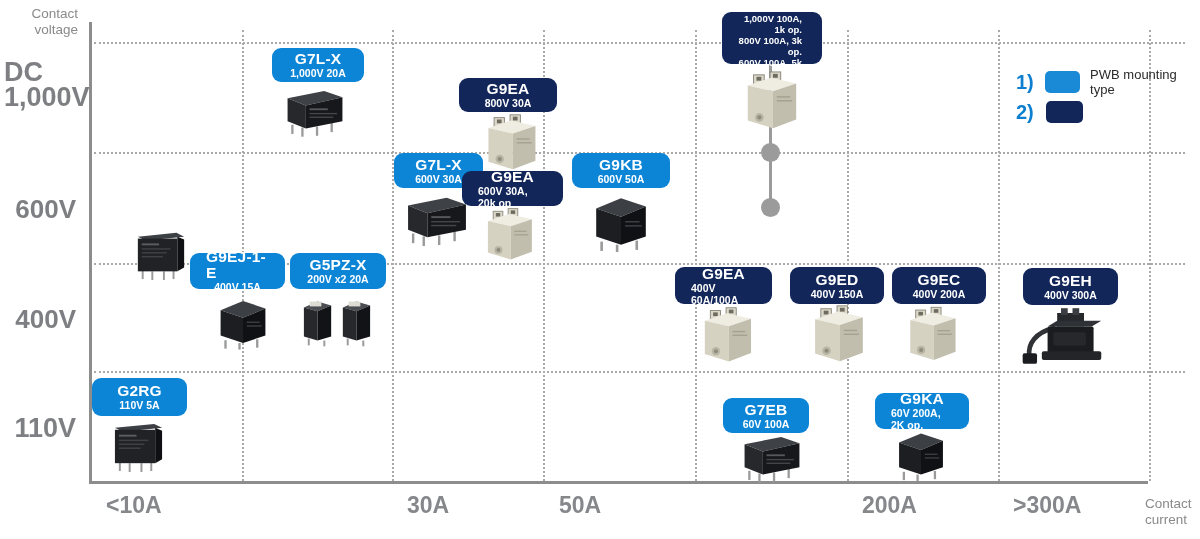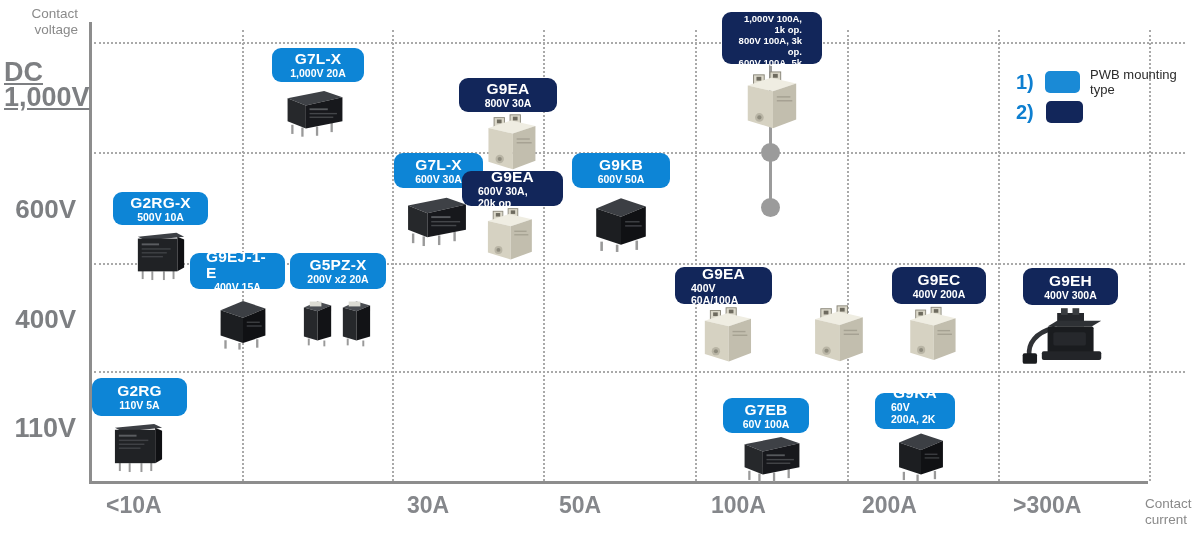--- a/index.html
+++ b/index.html
@@ -10,21 +10,21 @@
   
   .hgrid{position:absolute;height:0;border-top:2px dotted #a9a9a9;}
   .vgrid{position:absolute;width:0;border-left:2px dotted #a9a9a9;}
   .yaxis{position:absolute;left:89px;top:22px;width:3px;height:462px;background:#8d8d8d;}
   .xaxis{position:absolute;left:89px;top:481px;width:1059px;height:3px;background:#8d8d8d;}
   
   .axis-title{position:absolute;color:#8a8a8a;font-size:13.5px;line-height:16px;}
   .axis-title.yt{left:0;top:6px;width:78px;text-align:right;}
   .axis-title.xt{left:1145px;top:496px;width:60px;text-align:left;}
   .ytick{position:absolute;color:#7d7f82;font-weight:bold;text-align:right;}
-  .ytick.dc{left:4px;top:60px;width:86px;font-size:27px;line-height:25px;text-align:left;text-decoration:underline;}
+  .ytick.dc{left:4px;top:60px;width:86px;font-size:27px;line-height:25px;text-align:left;}
   .ytick.v600{left:0;top:194px;width:76px;font-size:26px;}
   .ytick.v400{left:0;top:304px;width:76px;font-size:26px;}
   .ytick.v110{left:0;top:413px;width:76px;font-size:27px;}
   .xtick{position:absolute;top:492px;width:120px;text-align:left;color:#85878b;font-weight:bold;font-size:23px;}
   
   .pill{position:absolute;border-radius:9px;color:#fff;display:flex;flex-direction:column;
         justify-content:center;align-items:center;z-index:5;box-sizing:border-box;padding:2px 16px;}
   .pill.pwb{background:#0d85d6;}
   .pill.screw{background:#12265a;}
   .pname{font-weight:bold;font-size:15.5px;line-height:16px;letter-spacing:.2px;}
@@ -71,21 +71,20 @@
   <div class="axis-title xt">Contact current</div>
 
   <div class="ytick dc"><span>DC</span> <span>1,000V</span></div>
   <div class="ytick v600">600V</div>
   <div class="ytick v400">400V</div>
   <div class="ytick v110">110V</div>
 
   <div class="xtick" style="left:106px">&lt;10A</div>
   <div class="xtick" style="left:407px">30A</div>
   <div class="xtick" style="left:559px">50A</div>
-  <div class="xtick" style="left:711px">100A</div>
   <div class="xtick" style="left:862px">200A</div>
   <div class="xtick" style="left:1013px">&gt;300A</div>
 
   <div class="connector-line"></div>
   <div class="connector-dot" style="left:761px;top:143px"></div>
   <div class="connector-dot" style="left:761px;top:198px"></div>
 
   <span class="relay" style="left:283px;top:86px;width:64px;height:52px">
       <svg viewBox="0 0 70 56">
         <rect x="9" y="42" width="2.5" height="10" fill="#9a9a9a"></rect>
@@ -325,24 +324,20 @@
   <div class="pill screw" style="left:459px;top:78px;width:98px;height:34px">
     <div class="pname">G9EA</div>
     <div class="pspec">800V 30A</div>
   </div>
   <div class="pill screw multi" style="left:722px;top:12px;width:100px;height:52px">
     <div class="pname">G9EC</div>
     <div class="pspec">1,000V 100A, 1k op.</div>
     <div class="pspec">800V 100A, 3k op.</div>
     <div class="pspec">600V 100A, 5k op.</div>
   </div>
-  <div class="pill pwb" style="left:113px;top:192px;width:95px;height:33px">
-    <div class="pname">G2RG-X</div>
-    <div class="pspec">500V 10A</div>
-  </div>
   <div class="pill pwb" style="left:394px;top:153px;width:89px;height:35px">
     <div class="pname">G7L-X</div>
     <div class="pspec">600V 30A</div>
   </div>
   <div class="pill screw" style="left:462px;top:171px;width:101px;height:35px">
     <div class="pname">G9EA</div>
     <div class="pspec">600V 30A, 20k op</div>
   </div>
   <div class="pill pwb" style="left:572px;top:153px;width:98px;height:35px">
     <div class="pname">G9KB</div>
@@ -353,37 +348,41 @@
     <div class="pspec">400V 15A</div>
   </div>
   <div class="pill pwb" style="left:290px;top:253px;width:96px;height:36px">
     <div class="pname">G5PZ-X</div>
     <div class="pspec">200V x2 20A</div>
   </div>
   <div class="pill screw" style="left:675px;top:267px;width:97px;height:37px">
     <div class="pname">G9EA</div>
     <div class="pspec">400V 60A/100A</div>
   </div>
+  <div class="pill screw" style="left:790px;top:267px;width:94px;height:37px">
+    <div class="pname">G9ED</div>
+    <div class="pspec">400V 150A</div>
+  </div>
   <div class="pill screw" style="left:892px;top:267px;width:94px;height:37px">
     <div class="pname">G9EC</div>
     <div class="pspec">400V 200A</div>
   </div>
   <div class="pill screw" style="left:1023px;top:268px;width:95px;height:37px">
     <div class="pname">G9EH</div>
     <div class="pspec">400V 300A</div>
   </div>
   <div class="pill pwb" style="left:92px;top:378px;width:95px;height:38px">
     <div class="pname">G2RG</div>
     <div class="pspec">110V 5A</div>
   </div>
   <div class="pill pwb" style="left:723px;top:398px;width:86px;height:35px">
     <div class="pname">G7EB</div>
     <div class="pspec">60V 100A</div>
   </div>
-  <div class="pill pwb" style="left:875px;top:393px;width:80px;height:36px">
+  <div class="pill pwb" style="left:875px;top:393px;width:94px;height:36px">
     <div class="pname">G9KA</div>
     <div class="pspec">60V 200A, 2K op.</div>
   </div>
 
   <div class="legend">
     <div class="legend-row">
       <span class="legend-num">1)</span>
       <span class="legend-swatch pwb"></span>
       <span class="legend-label">PWB mounting type</span>
     </div>

